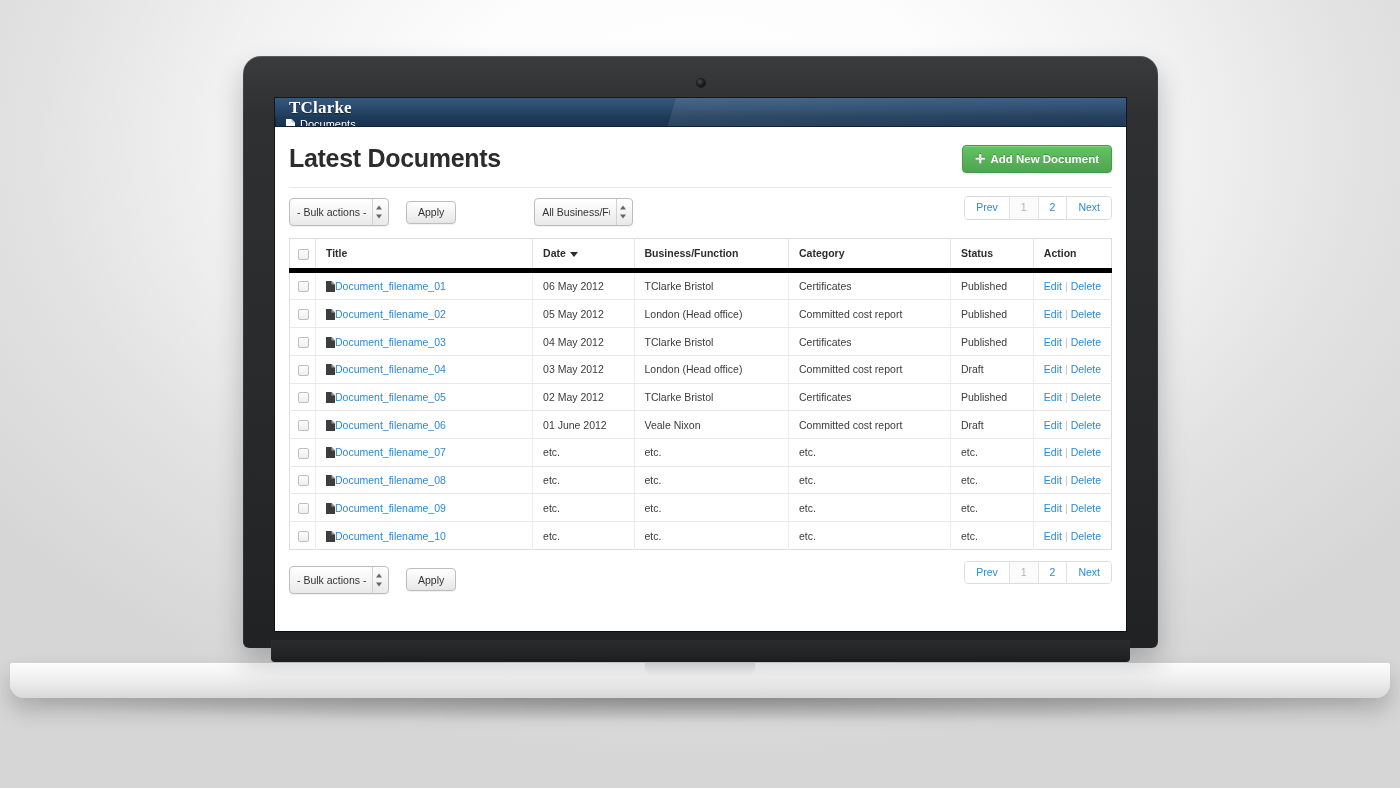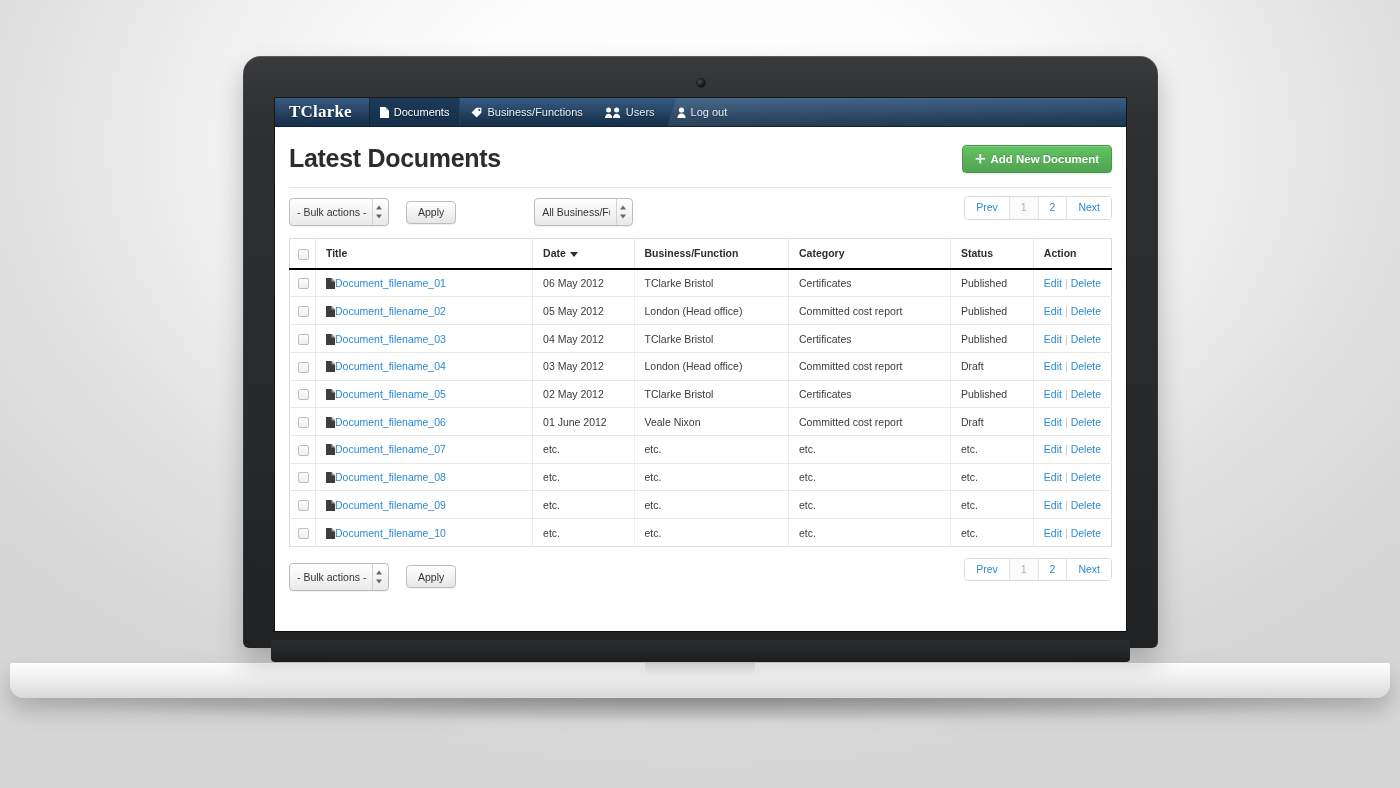--- a/index.html
+++ b/index.html
@@ -121,20 +121,21 @@
 
   
   #navbar {
     height: 29px;
     background: linear-gradient(180deg, #35597f 0%, #2a4a6d 36%, #1d3956 72%, #16304a 100%);
     display: flex;
     align-items: stretch;
     position: relative;
     overflow: hidden;
     border-bottom: 1px solid #0e2237;
+    flex-direction: column;
   }
 
   #navbar::after {
     content: "";
     position: absolute;
     left: 395px; top: -20px;
     width: 700px; height: 80px;
     background: linear-gradient(100deg, rgba(255,255,255,.085) 0%, rgba(255,255,255,.045) 45%, rgba(255,255,255,0) 100%);
     transform: skewX(-17deg);
     pointer-events: none;
@@ -306,21 +307,21 @@
     border-collapse: collapse;
     border: 1px solid #dcdcdc;
     background: #fff;
   }
   th {
     text-align: left;
     font-size: 10.5px;
     font-weight: bold;
     color: #2d2d2d;
     padding: 8px 10px;
-    border-bottom: 2px solid #000000;
+    border-bottom: 5px solid #000000;
     border-right: 1px solid #e6e6e6;
     background: #fff;
     white-space: nowrap;
   }
   th:last-child { border-right: none; }
   td {
     font-size: 10.5px;
     color: #3b3b3b;
     padding: 7px 10px;
     border-bottom: 1px solid #e8e8e8;

